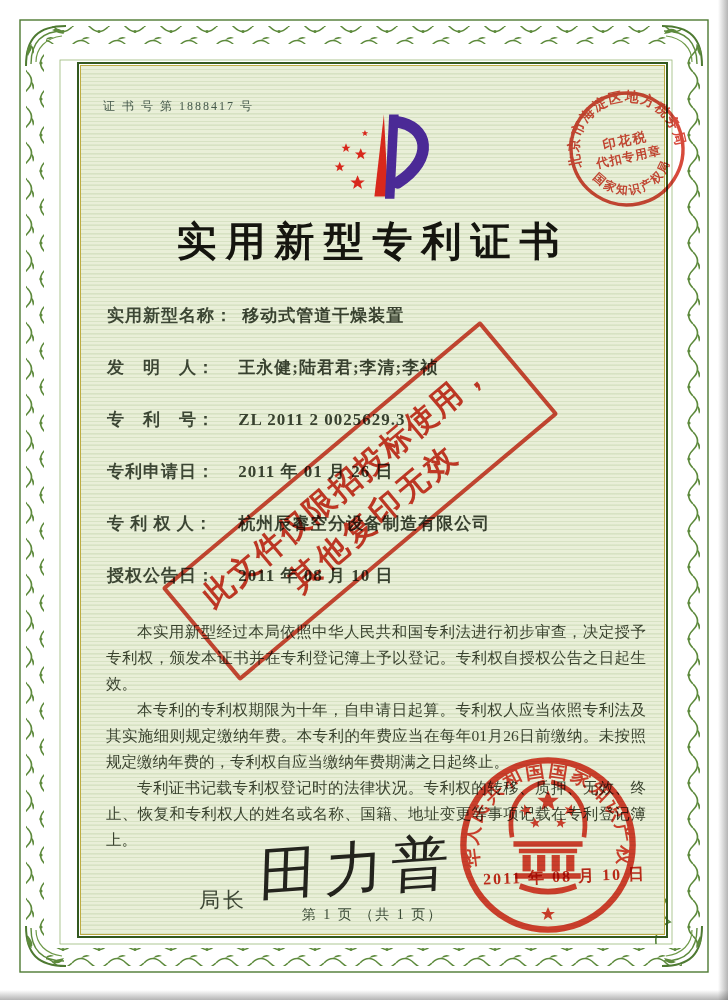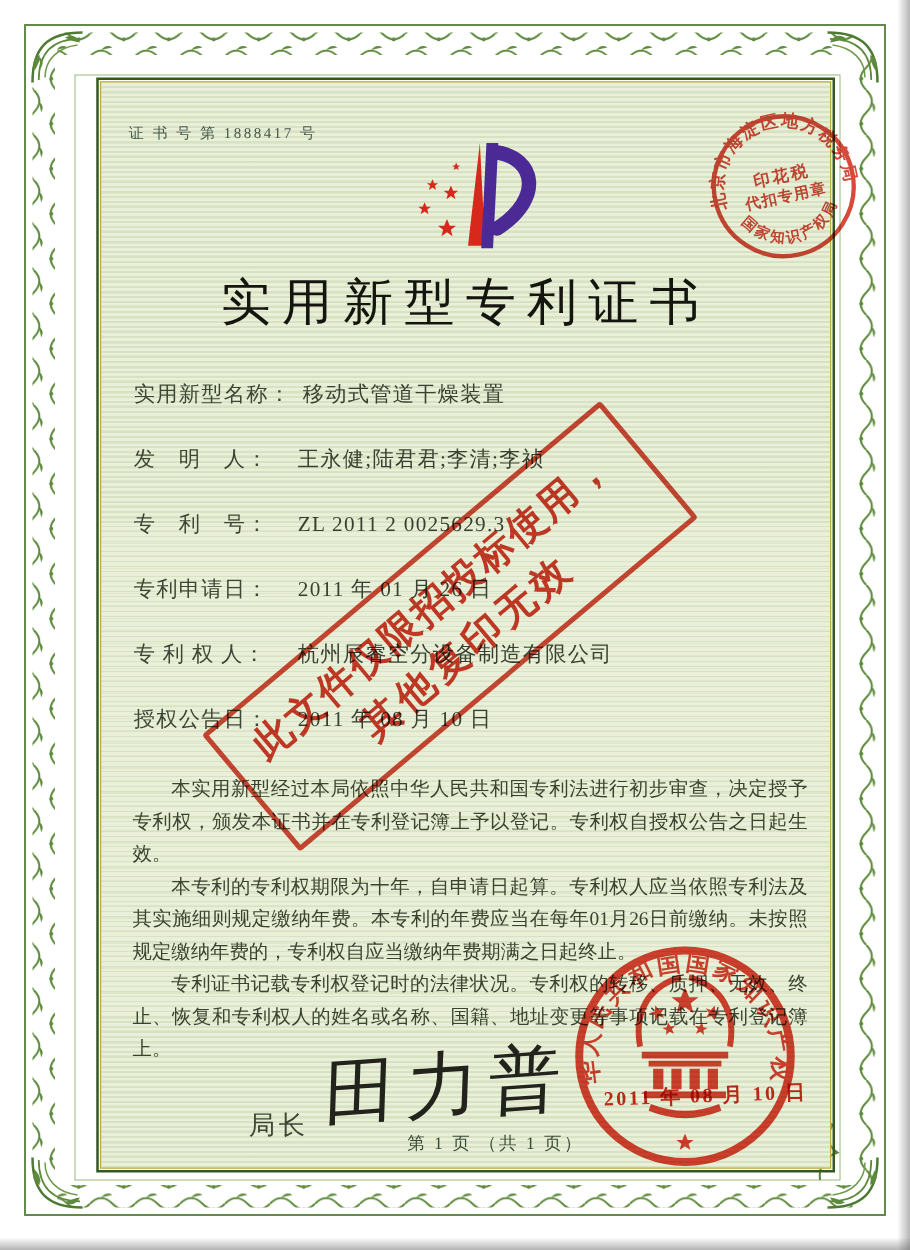--- a/index.html
+++ b/index.html
@@ -28,42 +28,42 @@
       repeating-linear-gradient(0deg,rgba(150,180,120,.22) 0 1px,transparent 1px 4px),
       repeating-linear-gradient(0deg,transparent 0 9px,rgba(170,195,140,.18) 9px 10px);
   }
   .cert-no{
     position:absolute;left:22px;top:32px;font-size:12px;color:#44584a;
     letter-spacing:2px;
   }
   .logo{position:absolute;left:245px;top:40px;}
   .title{
     position:absolute;left:0;top:148px;width:100%;text-align:center;
-    font-size:40px;font-weight:normal;color:#15150f;letter-spacing:9px;
+    font-size:40px;font-weight:bold;color:#15150f;letter-spacing:9px;
     font-family:"Liberation Serif",serif;
   }
-  .fields{position:absolute;left:26px;top:238px;width:540px;}
+  .fields{position:absolute;left:26px;top:238px;width:540px;font-weight:bold;}
   .field-row{height:52px;font-size:17px;color:#3c4634;letter-spacing:1px;white-space:nowrap;}
   .field-row .lbl{display:inline-block;min-width:122px;}
   .field-row .val{margin-left:4px;color:#38412f;}
   .body-text{
     position:absolute;left:25px;top:553px;width:540px;
     font-size:15.5px;line-height:1.68;color:#3a432f;text-align:justify;
   }
   .body-text p{margin:0;text-indent:2em;}
   .sig{position:absolute;left:108px;top:762px;width:320px;height:110px;}
   .sig-title{position:absolute;left:10px;top:58px;font-size:21px;color:#3c4634;letter-spacing:3px;}
   .sig-name{
     position:absolute;left:70px;top:2px;font-size:58px;color:#23231d;
     transform:rotate(-4deg) skewX(-6deg);letter-spacing:8px;
     font-family:"DejaVu Serif",serif;
   }
   .footer{
     position:absolute;left:0;bottom:10px;width:100%;text-align:center;
-    font-size:14px;color:#3a4a36;letter-spacing:2px;padding-left:24px;
+    font-size:14px;color:#3a4a36;letter-spacing:2px;
   }
   
   .seal{position:absolute;left:376px;top:688px;opacity:.92;mix-blend-mode:multiply;}
   .seal-date{
     position:absolute;left:402px;top:800px;width:200px;font-size:16px;font-weight:bold;
     color:#cf2d1d;letter-spacing:2px;transform:rotate(-2deg);z-index:6;
     mix-blend-mode:multiply;
   }
   
   .overlay-stamp{

